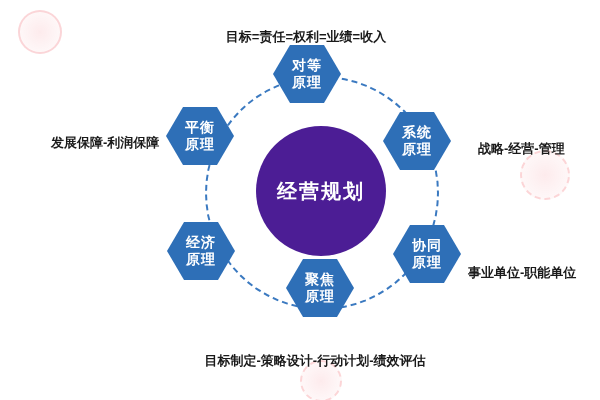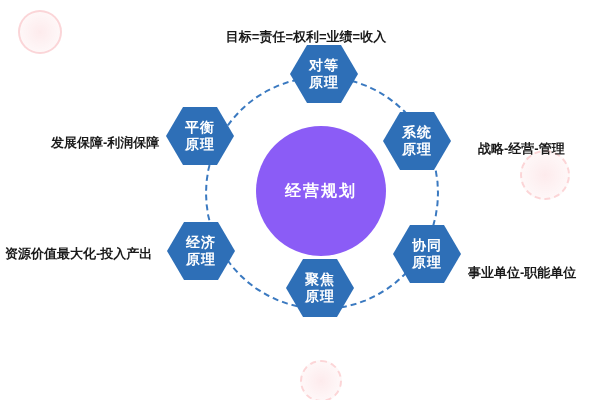--- a/index.html
+++ b/index.html
@@ -17,43 +17,43 @@
     border:2px dashed #3a79c0;
     border-radius:50%;
     box-sizing:border-box;
     z-index:1;
   }
   .center-circle{
     position:absolute;
     left:256px;top:126px;
     width:130px;height:130px;
     border-radius:50%;
-    background:#8b5cf6;
+    background:#4c1d95;
     color:#ffffff;
     display:flex;flex-direction:column;
     align-items:center;justify-content:center;
-    font-size:16px;font-weight:bold;
+    font-size:20px;font-weight:bold;
     letter-spacing:2px;line-height:1.45;
     z-index:3;
     text-align:center;
   }
   .hex{
     position:absolute;
     width:68px;height:58px;
     background:#2e6fb7;
     clip-path:polygon(25% 0%,75% 0%,100% 50%,75% 100%,25% 100%,0% 50%);
     color:#ffffff;
     display:flex;flex-direction:column;
     align-items:center;justify-content:center;
     font-size:14px;font-weight:bold;
     line-height:1.2;letter-spacing:1px;
     z-index:2;
     text-align:center;
   }
-  .hex-top{left:290px;top:45px;}
+  .hex-top{left:273px;top:45px;}
   .hex-topright{left:383px;top:112px;}
   .hex-bottomright{left:393px;top:225px;}
   .hex-bottom{left:286px;top:259px;}
   .hex-bottomleft{left:167px;top:222px;text-align:right;}
   .hex-topleft{left:166px;top:107px;}
   .note{
     position:absolute;
     font-size:13px;font-weight:bold;
     color:#1a1a1a;
     white-space:nowrap;
@@ -117,16 +117,16 @@
   </div>
 
   <div class="hex hex-topleft">
     <span>平衡</span>
     <span>原理</span>
   </div>
 
   <div class="note note-top">目标=责任=权利=业绩=收入</div>
   <div class="note note-righttop">战略-经营-管理</div>
   <div class="note note-rightbottom">事业单位-职能单位</div>
-  <div class="note note-leftbottom">资源价值最大化-投入产出</div>
+  <div class="note note-bottom">目标制定-策略设计-行动计划-绩效评估</div>
   <div class="note note-lefttop">发展保障-利润保障</div>
 
 </div>
 
 </body></html>

